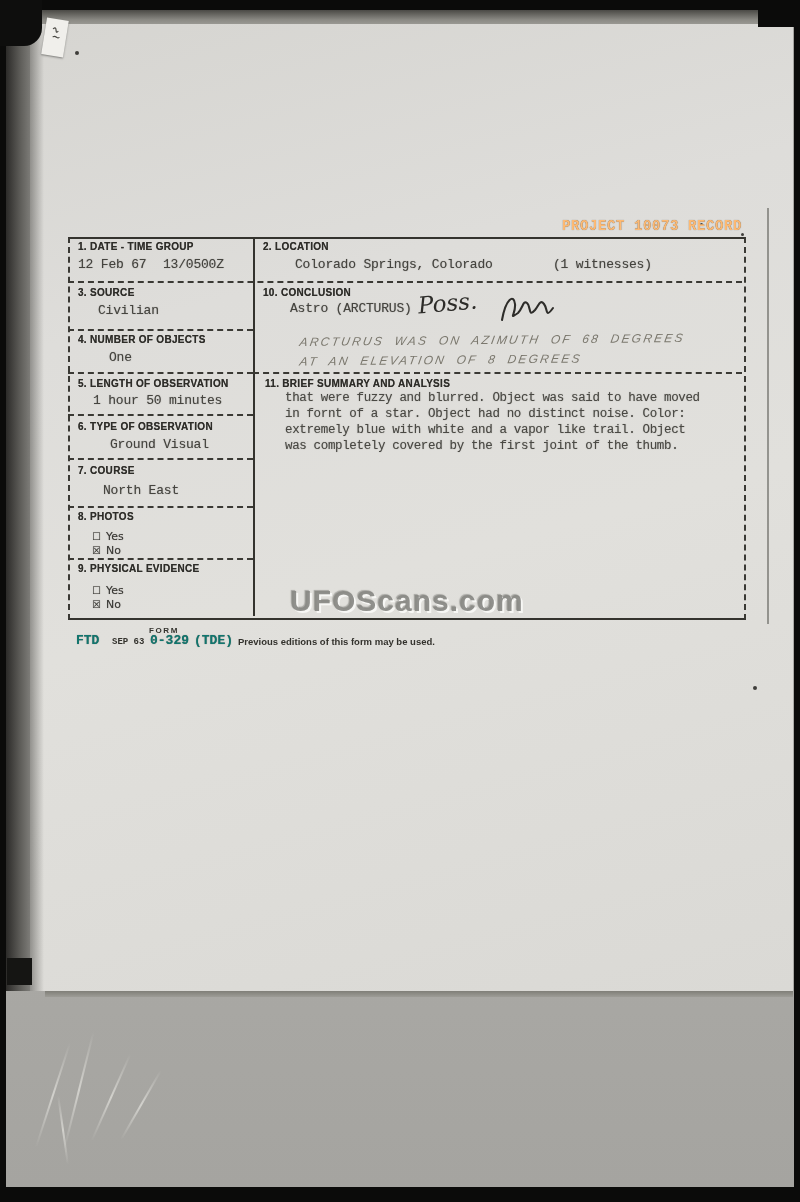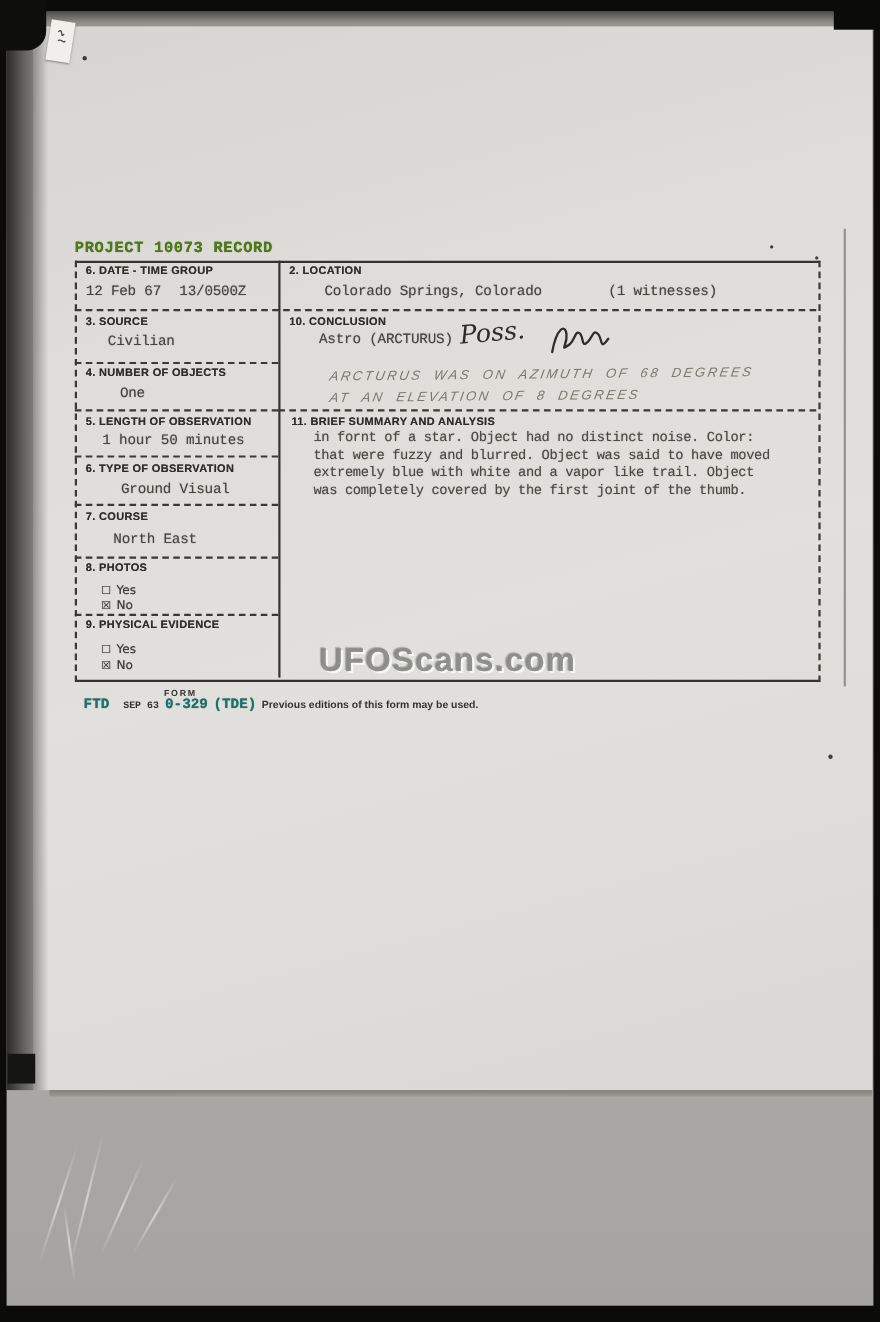--- a/index.html
+++ b/index.html
@@ -30,22 +30,22 @@
        border-top:2px solid #34332e;border-bottom:2px solid #34332e;
        border-left:2px dashed #3a3934;border-right:2px dashed #3a3934;}
   .hsep{border-top:2px dashed #3a3934;height:0;}
   .vdiv{left:253px;top:237px;width:0;height:379px;border-left:2px solid #34332e;}
   
   .lbl{font-family:"Liberation Sans",sans-serif;font-weight:bold;font-size:10px;
        letter-spacing:.3px;color:#2e2d29;text-shadow:0 0 .6px rgba(46,45,41,.75);white-space:nowrap;}
   .tw{font-family:"Liberation Mono",monospace;font-size:13px;color:#45443f;
       text-shadow:0 0 1px rgba(69,68,63,.5);white-space:nowrap;letter-spacing:-.2px;}
   .title{font-family:"Liberation Mono",monospace;font-weight:bold;font-size:14px;
-         letter-spacing:.6px;color:#4d7c0f;text-shadow:0 0 .7px rgba(39,38,33,.8);
-         left:68px;top:218px;width:674px;text-align:left;}
+         letter-spacing:.6px;color:#fdba74;text-shadow:0 0 .7px rgba(39,38,33,.8);
+         left:68px;top:218px;width:674px;text-align:right;}
   .sum{font-family:"Liberation Mono",monospace;font-size:12.5px;line-height:16.1px;
        color:#4a4944;letter-spacing:-.35px;text-shadow:0 0 1px rgba(74,73,68,.5);white-space:nowrap;}
   .hand{font-family:"DejaVu Serif",serif;font-style:italic;font-size:23px;color:#2d2c29;
         transform:rotate(-5deg);white-space:nowrap;}
   .pencil{font-family:"Liberation Sans",sans-serif;font-style:italic;font-size:12px;
           letter-spacing:2.2px;word-spacing:5px;color:#7b786e;transform:skewX(-10deg) rotate(-.6deg);
           white-space:nowrap;}
   .cb{font-family:"DejaVu Sans",sans-serif;font-size:11px;color:#3c3b37;white-space:nowrap;
       text-shadow:0 0 .7px rgba(60,59,55,.6);}
   .cb .glyph{font-size:10px;margin-right:5px;}
@@ -98,21 +98,21 @@
   <div class="abs vdiv"></div>
   <div class="abs hsep" style="left:68px;top:281px;width:674px;"></div>
   <div class="abs hsep" style="left:68px;top:329px;width:185px;"></div>
   <div class="abs hsep" style="left:68px;top:372px;width:185px;"></div>
   <div class="abs hsep" style="left:253px;top:372px;width:489px;"></div>
   <div class="abs hsep" style="left:68px;top:414px;width:185px;"></div>
   <div class="abs hsep" style="left:68px;top:458px;width:185px;"></div>
   <div class="abs hsep" style="left:68px;top:506px;width:185px;"></div>
   <div class="abs hsep" style="left:68px;top:558px;width:185px;"></div>
 
-  <div class="abs lbl" style="left:78px;top:241px;">6. DATE - TIME GROUP</div>
+  <div class="abs lbl" style="left:78px;top:241px;">1. DATE - TIME GROUP</div>
   <div class="abs tw" style="left:78px;top:257px;">12 Feb 67</div>
   <div class="abs tw" style="left:163px;top:257px;">13/0500Z</div>
 
   <div class="abs lbl" style="left:263px;top:241px;">2. LOCATION</div>
   <div class="abs tw" style="left:295px;top:257px;">Colorado Springs, Colorado</div>
   <div class="abs tw" style="left:553px;top:257px;">(1 witnesses)</div>
 
   <div class="abs lbl" style="left:78px;top:287px;">3. SOURCE</div>
   <div class="abs tw" style="left:98px;top:303px;">Civilian</div>
 
@@ -126,22 +126,22 @@
   <div class="abs pencil" style="left:300px;top:353px;">AT AN ELEVATION OF 8 DEGREES</div>
 
   <div class="abs lbl" style="left:78px;top:334px;">4. NUMBER OF OBJECTS</div>
   <div class="abs tw" style="left:109px;top:350px;">One</div>
 
   <div class="abs lbl" style="left:78px;top:378px;">5. LENGTH OF OBSERVATION</div>
   <div class="abs tw" style="left:93px;top:393px;">1 hour 50 minutes</div>
 
   <div class="abs lbl" style="left:265px;top:378px;">11. BRIEF SUMMARY AND ANALYSIS</div>
   <div class="abs sum" style="left:285px;top:390px;">
+    <div>that were fuzzy and blurred.  Object was said to have moved</div>
     <div>in fornt of a star.  Object had no distinct noise.  Color:</div>
-    <div>that were fuzzy and blurred.  Object was said to have moved</div>
     <div>extremely blue with white and a vapor like trail.  Object</div>
     <div>was completely covered by the first joint of the thumb.</div>
   </div>
 
   <div class="abs lbl" style="left:78px;top:421px;">6. TYPE OF OBSERVATION</div>
   <div class="abs tw" style="left:110px;top:437px;">Ground Visual</div>
 
   <div class="abs lbl" style="left:78px;top:465px;">7. COURSE</div>
   <div class="abs tw" style="left:103px;top:483px;">North East</div>
 

